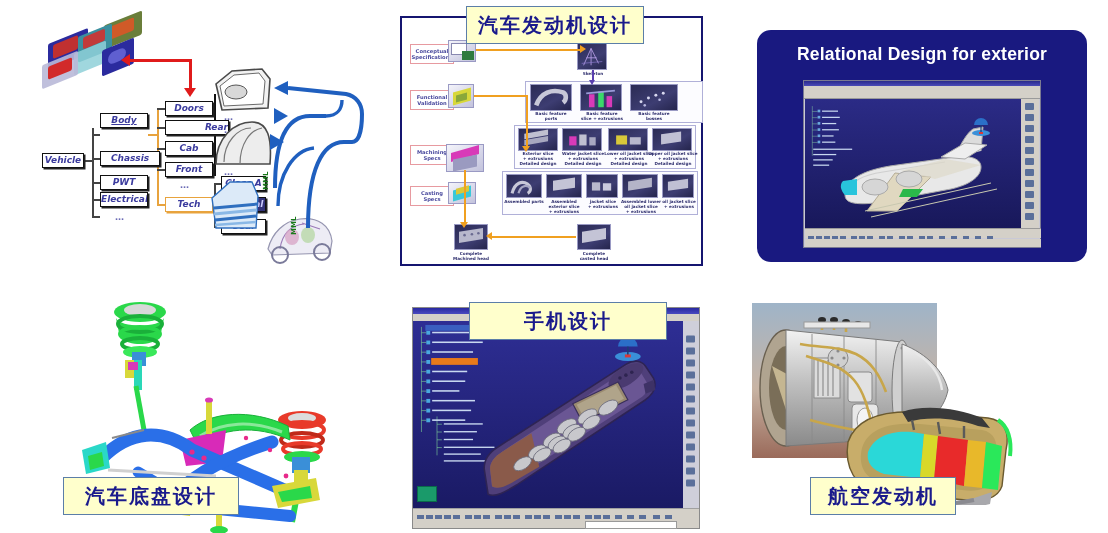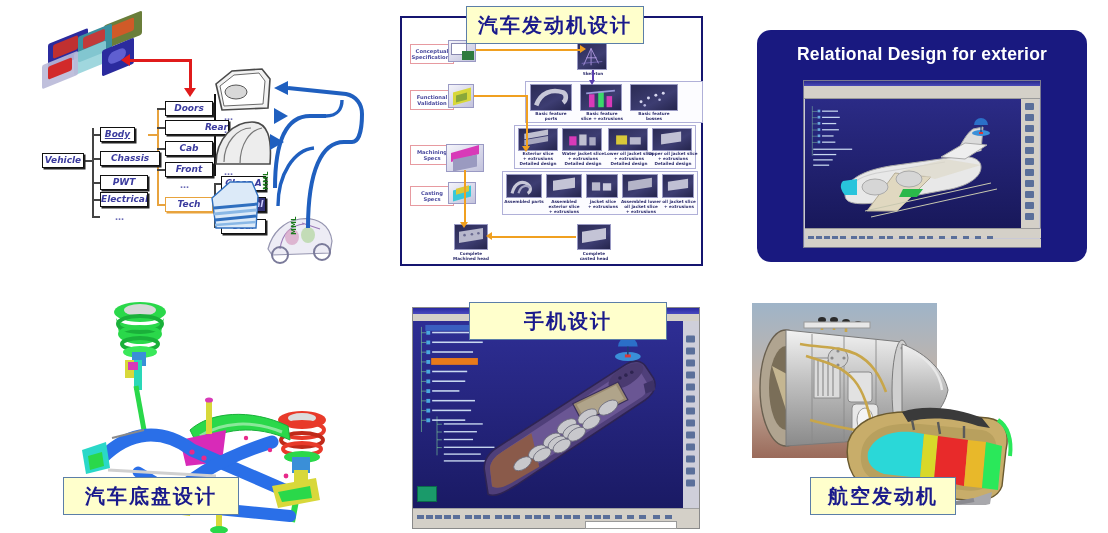--- a/index.html
+++ b/index.html
@@ -134,21 +134,21 @@
 
       <div class="ln" style="left:207px;top:204px;width:8px;height:1.5px;"></div>
       <div class="ln" style="left:214px;top:183px;width:1.5px;height:44px;"></div>
       <div class="ln" style="left:214px;top:183px;width:7px;height:1.5px;"></div>
       <div class="ln" style="left:214px;top:204px;width:7px;height:1.5px;"></div>
       <div class="ln" style="left:214px;top:226px;width:7px;height:1.5px;"></div>
     </div>
 
     <div class="node" style="left:42px;top:153px;width:42px;">Vehicle</div>
 
-    <div class="node" style="left:100px;top:127px;width:35px;text-decoration:underline;">Body</div>
+    <div class="node" style="left:100px;top:113px;width:48px;text-decoration:underline;">Body</div>
     <div class="node" style="left:100px;top:151px;width:60px;">Chassis</div>
     <div class="node" style="left:100px;top:175px;width:48px;">PWT</div>
     <div class="node" style="left:100px;top:192px;width:48px;">Electrical</div>
     <div class="dots" style="left:115px;top:210px;">...</div>
 
     <div class="node" style="left:165px;top:101px;width:48px;">Doors</div>
     <div class="node" style="left:165px;top:120px;width:64px;text-align:right;">Rear</div>
     <div class="node" style="left:165px;top:141px;width:48px;">Cab</div>
     <div class="node" style="left:165px;top:162px;width:48px;">Front</div>
     <div class="dots" style="left:180px;top:178px;">...</div>

